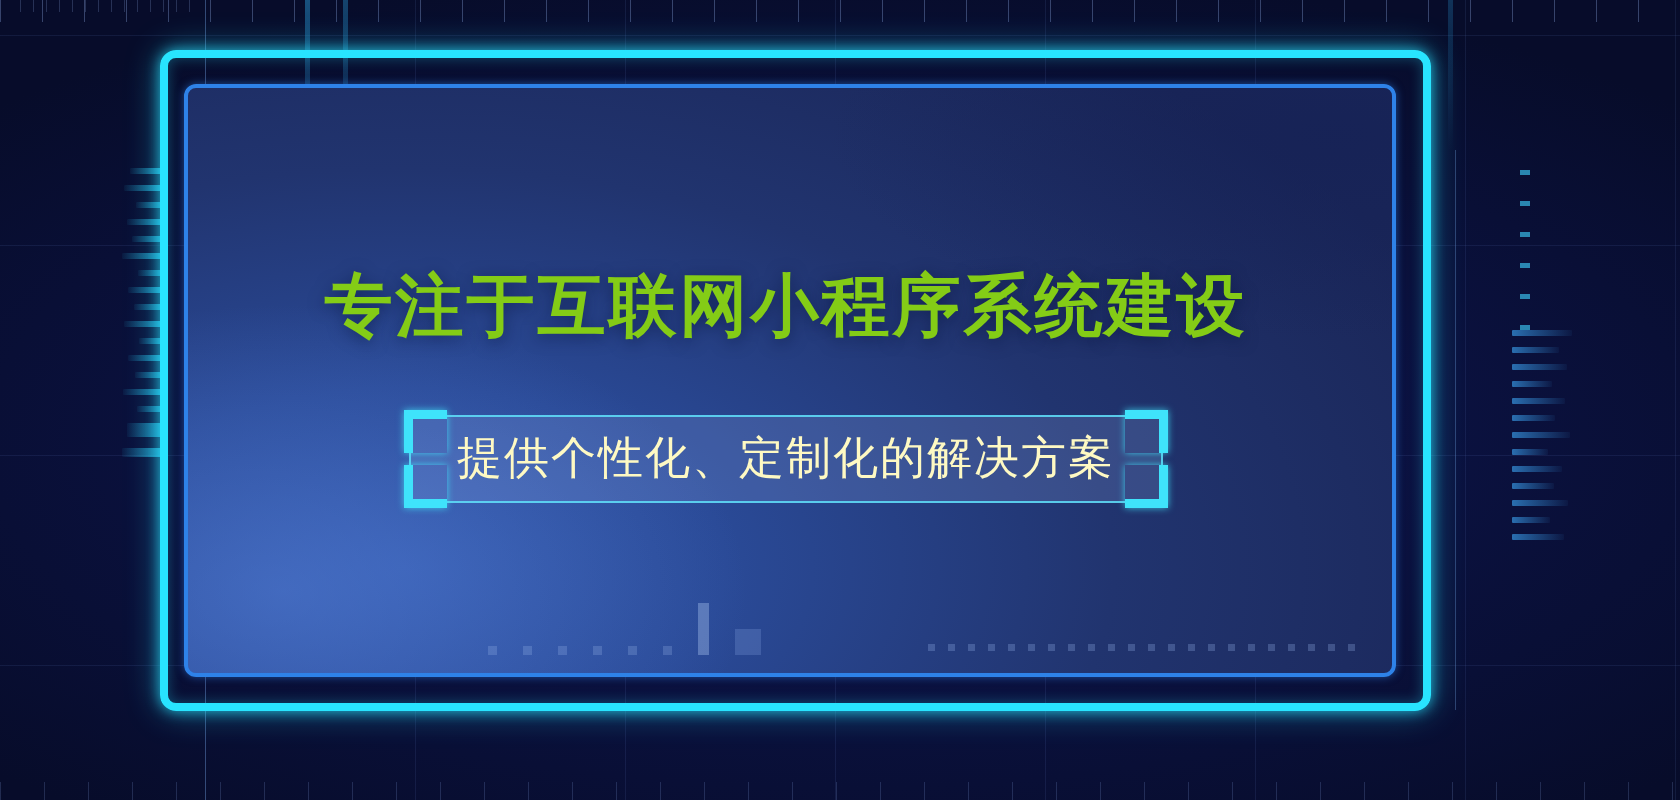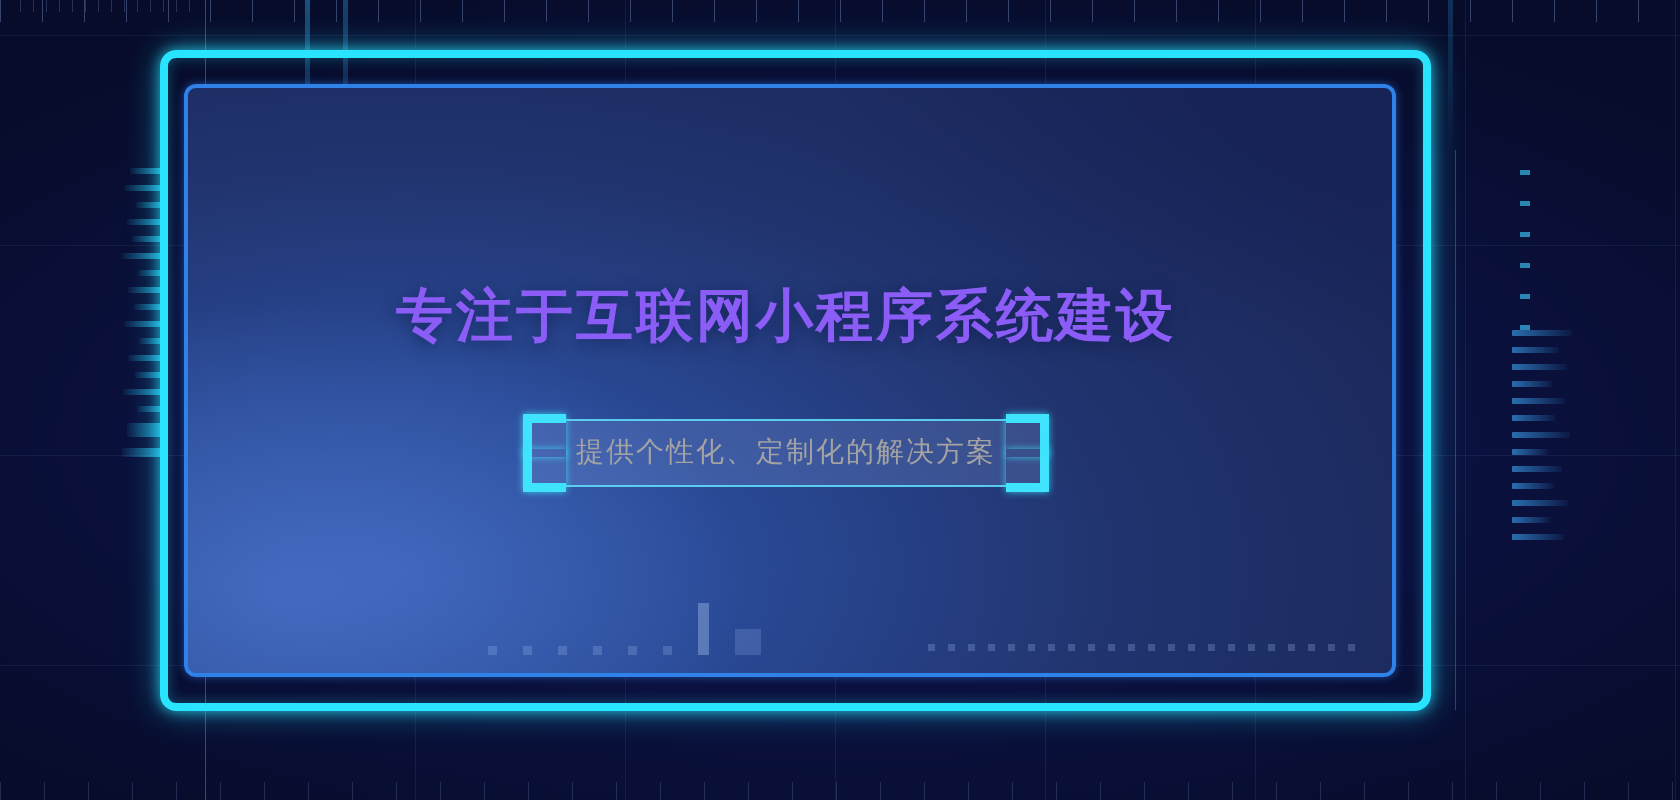--- a/index.html
+++ b/index.html
@@ -188,42 +188,42 @@
     height: 585px;
     display: flex;
     flex-direction: column;
     align-items: center;
     justify-content: center;
     padding-top: 18px;
     box-sizing: border-box;
   }
 
   .headline {
-    color: #8b5cf6;
-    font-size: 57px;
+    color: #84cc16;
+    font-size: 68px;
     font-weight: bold;
     letter-spacing: 3px;
     line-height: 1.1;
     white-space: nowrap;
     text-shadow: 0 3px 16px rgba(8,18,60,0.55);
     margin: 0;
   }
 
   
   .sub-wrap {
     position: relative;
     margin-top: 72px;
     padding: 14px 46px 16px 46px;
     background: rgba(150,175,235,0.20);
     border: 2px solid rgba(95,225,250,0.85);
     box-sizing: border-box;
   }
   .subtitle {
-    color: #a3a3a3;
-    font-size: 28px;
+    color: #fef9c3;
+    font-size: 45px;
     font-weight: normal;
     letter-spacing: 2px;
     white-space: nowrap;
     line-height: 1.2;
   }
   
   .corner {
     position: absolute;
     width: 34px;
     height: 34px;

